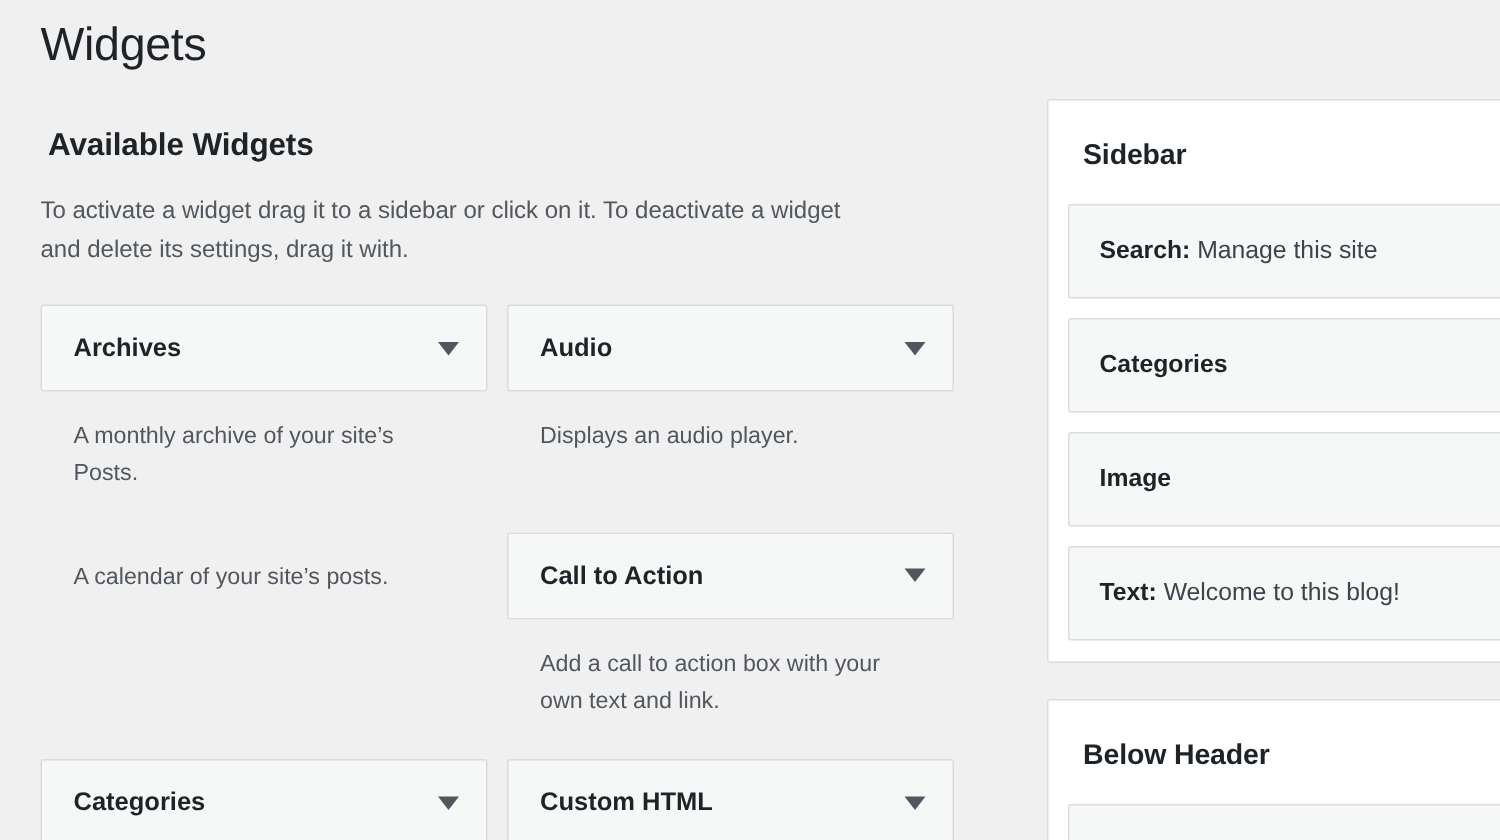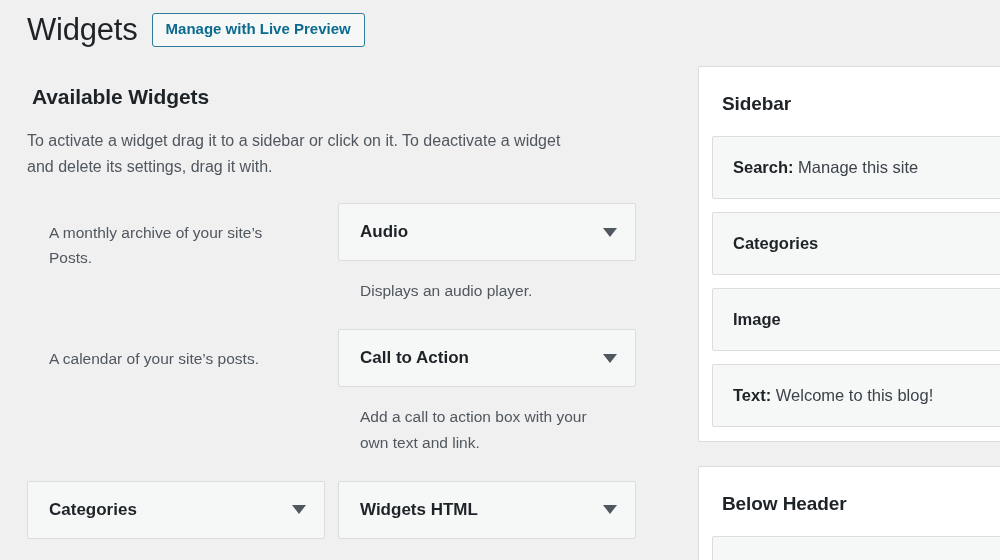--- a/index.html
+++ b/index.html
@@ -118,30 +118,33 @@
   .sw-label b { font-weight: 700; }
   .sw-label span.val { font-weight: 400; color: #3c434a; }
 </style>
 </head>
 <body>
 
 <div class="page">
 
   <div class="page-header">
     <h1 class="page-title">Widgets</h1>
-    <button class="live-preview-btn">Manage with Live Preview</button>
   </div>
 
   <div class="left-col">
     <h2 class="section-title">Available Widgets</h2>
     <p class="section-desc">To activate a widget drag it to a sidebar or click on it. To deactivate a widget and delete its settings, drag it with.</p>
 
     <div class="widget-grid">
 
       <div class="widget-cell">
+        <div class="widget-card">
+          <span class="widget-card-title">Archives</span>
+          <span class="chevron"></span>
+        </div>
         <div class="widget-desc">A monthly archive of your site’s Posts.</div>
       </div>
       <div class="widget-cell">
         <div class="widget-card">
           <span class="widget-card-title">Audio</span>
           <span class="chevron"></span>
         </div>
         <div class="widget-desc">Displays an audio player.</div>
       </div>
 
@@ -163,21 +166,21 @@
       <div class="row-spacer"></div>
 
       <div class="widget-cell">
         <div class="widget-card">
           <span class="widget-card-title">Categories</span>
           <span class="chevron"></span>
         </div>
       </div>
       <div class="widget-cell">
         <div class="widget-card">
-          <span class="widget-card-title">Widgets HTML</span>
+          <span class="widget-card-title">Custom HTML</span>
           <span class="chevron"></span>
         </div>
       </div>
 
     </div>
   </div>
 
   <div class="panel panel-sidebar">
     <div class="panel-title">Sidebar</div>
     <div class="panel-items">

